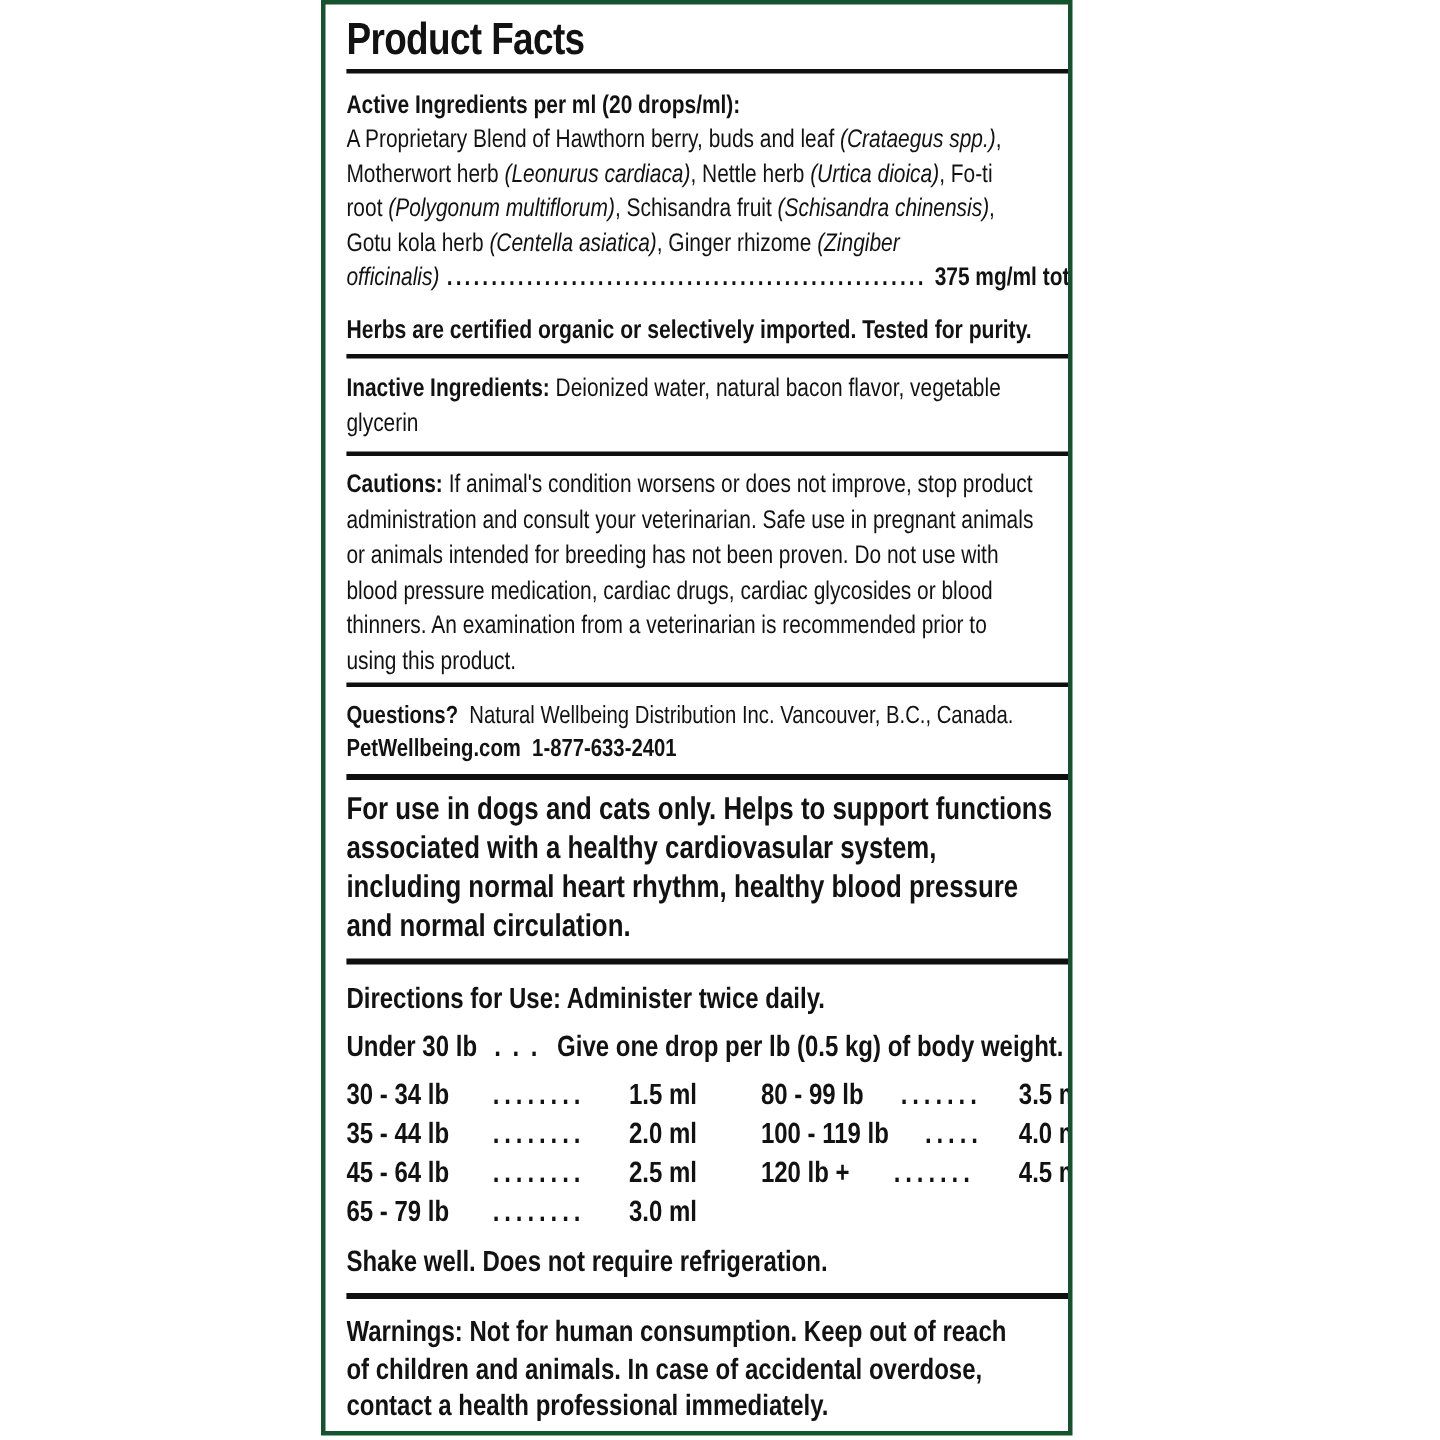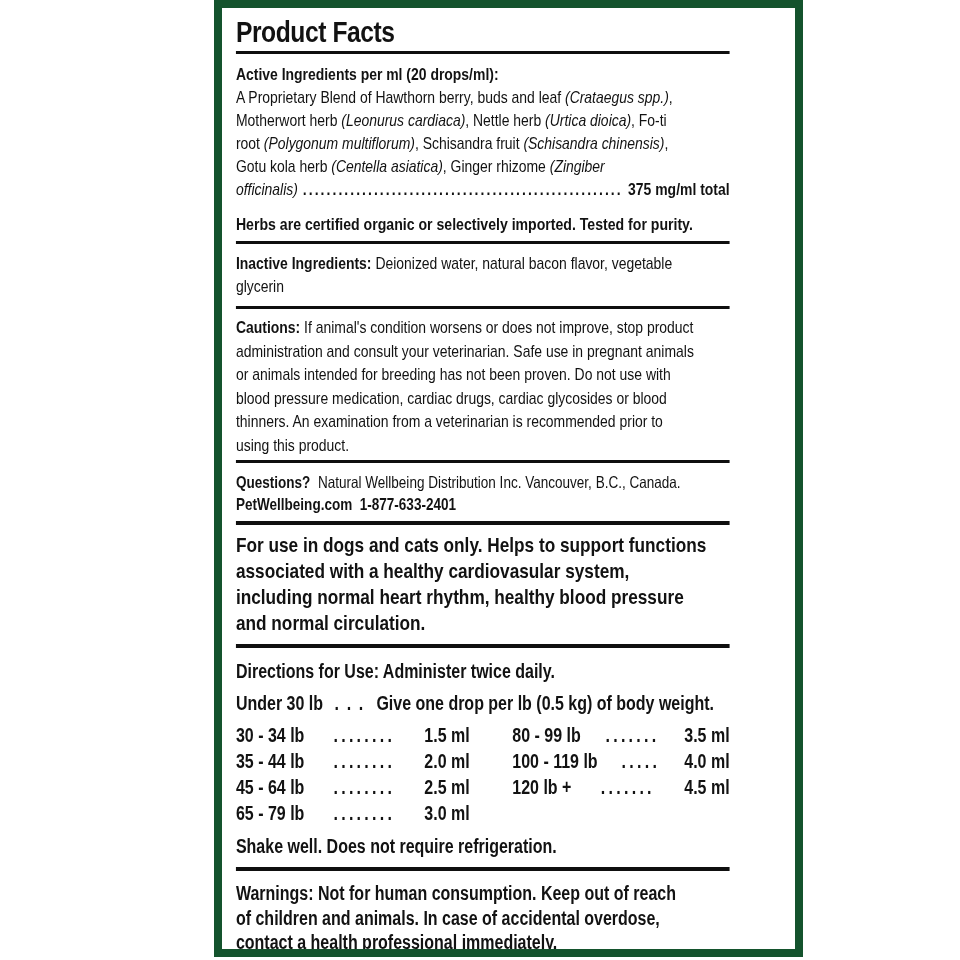--- a/index.html
+++ b/index.html
@@ -8,23 +8,23 @@
     width: 960px;
     height: 960px;
     background: #ffffff;
     font-family: "Liberation Sans", sans-serif;
     color: #121212;
   }
   .label-box {
     position: absolute;
     left: 214px;
     top: 0;
-    width: 589px;
+    width: 501px;
     height: 957px;
-    border: 8px solid #14532d;
+    border: 3px solid #14532d;
     background: #ffffff;
     box-sizing: border-box;
     overflow: hidden;
   }
   
   .cond {
     width: 636px;
     transform: scaleX(0.82);
     transform-origin: 0 0;
     padding: 8px 17px 0 17px;

